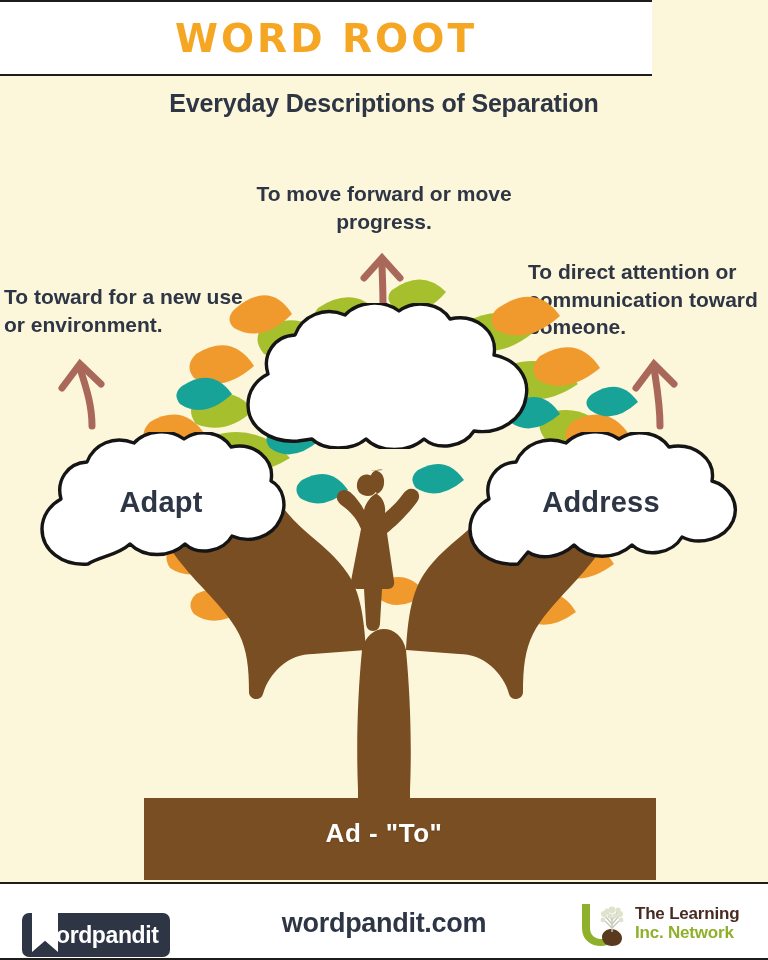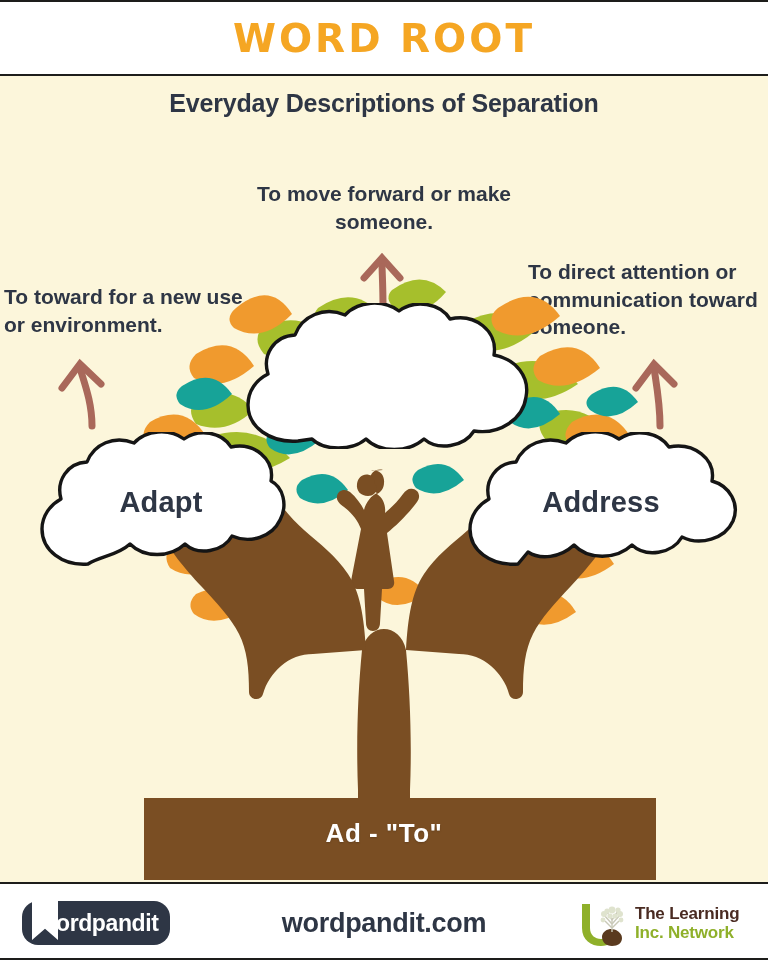--- a/index.html
+++ b/index.html
@@ -11,21 +11,21 @@
     overflow:hidden;
   }
   #poster{
     position:relative;
     width:768px; height:960px;
     background:#FCF6DB;
   }
 
   
   .header{
-    position:absolute; left:0; top:0; width:768px; height:76px;
+    position:absolute; left:0; top:0; width:652px; height:76px;
     background:#ffffff;
     border-top:2px solid #1d1d1b;
     border-bottom:2px solid #1d1d1b;
     display:flex; align-items:center; justify-content:center;
   }
   .header-title{
     font-size:39px; font-weight:bold; letter-spacing:3px;
     color:#F5A623; line-height:1;
     font-family:"DejaVu Sans", sans-serif;
   }
@@ -80,24 +80,24 @@
 
   
   .footer{
     position:absolute; left:0; bottom:0; width:768px; height:78px;
     background:#ffffff;
     border-top:2px solid #1d1d1b;
     border-bottom:2px solid #1d1d1b;
     display:flex; align-items:center;
   }
   .logo-wp{
-    position:absolute; left:22px; top:17px;
+    position:absolute; left:22px; top:29px;
     width:148px; height:44px;
     background:#2E3645;
-    border-radius:16px;
+    border-radius:7px;
     display:flex; align-items:center;
   }
   .logo-wp .bookmark{
     position:absolute; left:10px; top:-1px; width:26px; height:40px;
     background:#ffffff;
     clip-path:polygon(0 0,100% 0,100% 100%,50% 72%,0 100%);
   }
   .logo-wp .wp-text{
     position:absolute; left:34px; top:9px;
     color:#ffffff; font-size:23px; font-weight:bold; letter-spacing:-0.4px;
@@ -122,21 +122,21 @@
 <body>
 
 <div id="poster">
 
   <div class="header">
     <div class="header-title">WORD ROOT</div>
   </div>
 
   <div class="subtitle">Everyday Descriptions of Separation</div>
 
-  <div class="desc desc-top">To move forward or make someone.</div>
+  <div class="desc desc-top">To move forward or move progress.</div>
   <div class="desc desc-left">To toward for a new use or environment.</div>
   <div class="desc desc-right">To direct attention or communication toward someone.</div>
 
   <svg class="tree-art" viewBox="0 0 768 740">
 
     <g fill="#A6BF2C">
       <path d="M196,250 q34,-18 58,10 q-28,26 -58,14 q-10,-14 0,-24Z"></path>
       <path d="M212,286 q46,-14 78,22 q-42,26 -76,6 q-12,-16 -2,-28Z"></path>
       <path d="M176,314 q40,-8 62,28 q-38,20 -64,0 q-10,-16 2,-28Z"></path>
       <path d="M262,178 q40,-20 66,12 q-32,28 -64,14 q-12,-14 -2,-26Z"></path>

